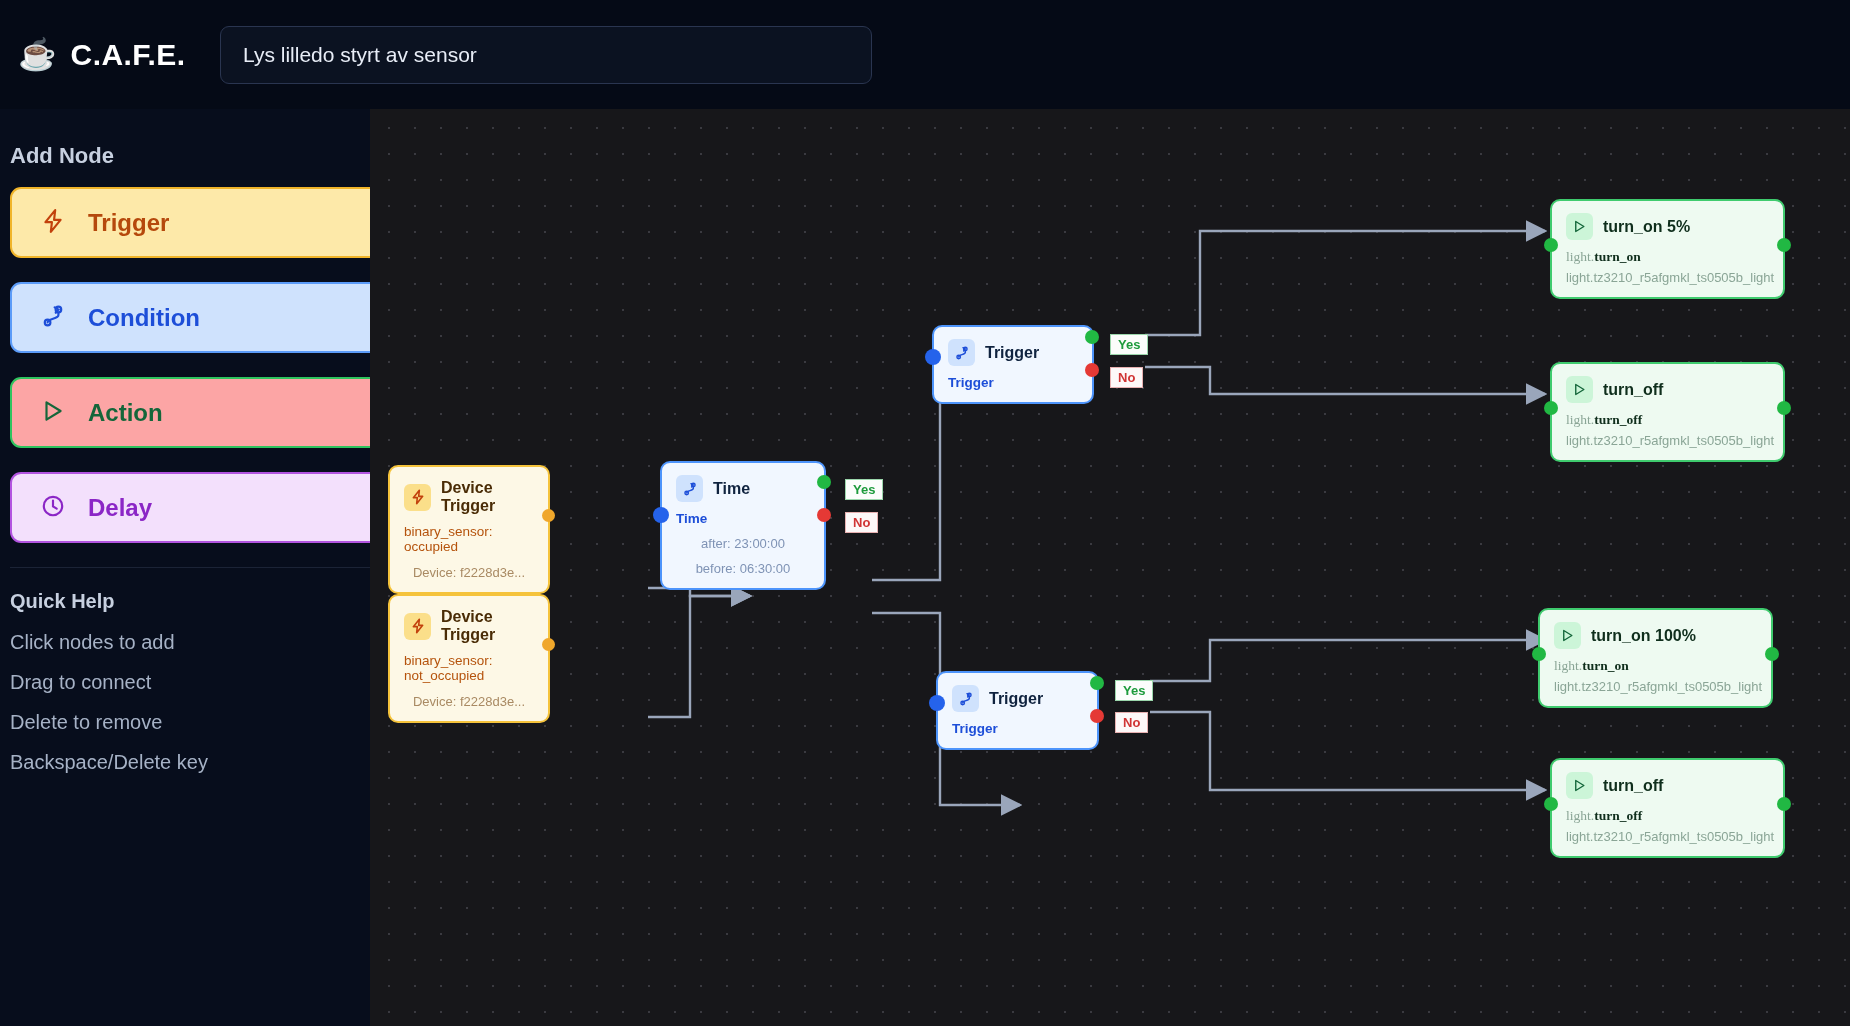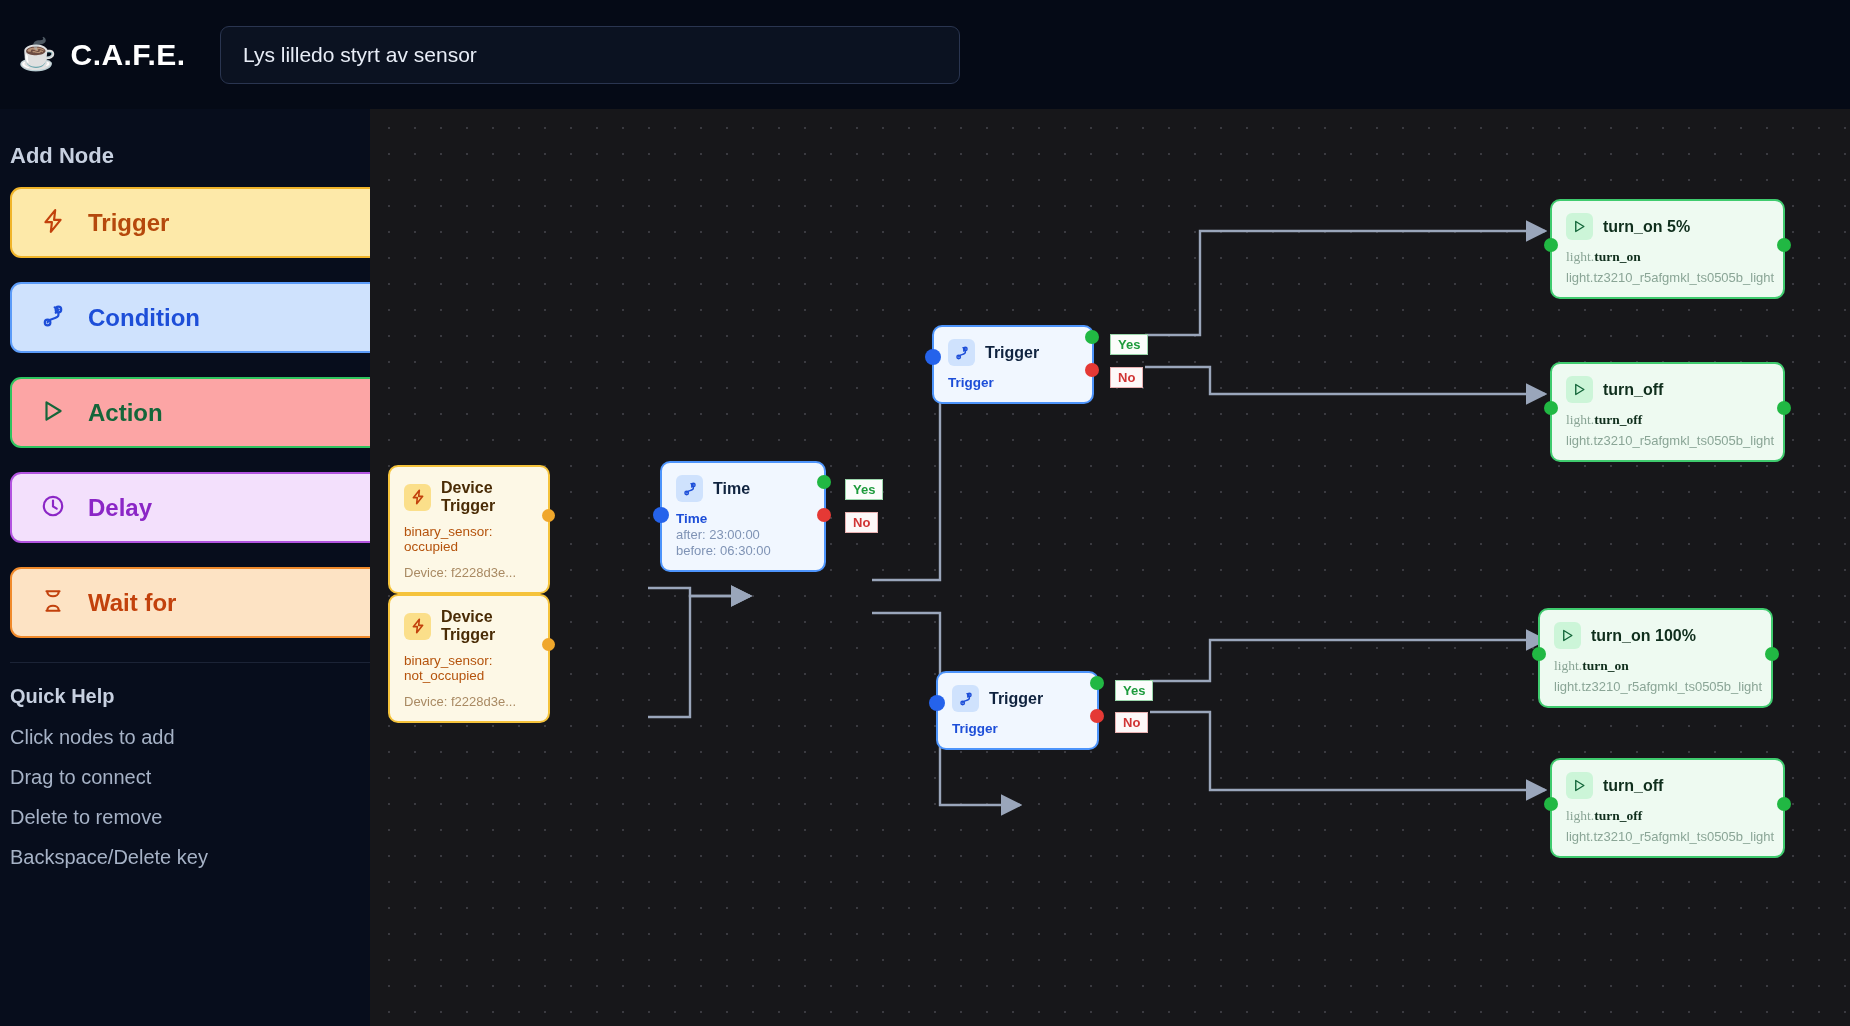--- a/index.html
+++ b/index.html
@@ -16,21 +16,21 @@
     position: absolute; top: 0; left: 0; width: 1850px; height: 109px;
     background: #050a16; display: flex; align-items: center;
     padding-left: 12px; gap: 0;
   }
   .brand { display: flex; align-items: center; gap: 14px; width: 196px; padding-left: 6px;}
   .brand-icon { font-size: 31px; line-height: 1; }
   .brand-title {
     font-size: 30px; font-weight: bold; color: #ffffff; letter-spacing: .4px;
   }
   .title-input {
-    width: 740px; height: 58px; margin-left: 12px;
+    width: 652px; height: 58px; margin-left: 12px;
     background: #0b1221; border: 1px solid #2a3550; border-radius: 9px;
     color: #e8edf7; font-size: 21px; font-family: "Liberation Sans", sans-serif;
     padding: 0 22px; outline: none;
   }
 
   
   .sidebar {
     position: absolute; top: 109px; left: 0; width: 442px; height: 917px;
     background: #070d1c; border-right: 1px solid #1b2336;
     padding: 26px 22px 0 10px;
@@ -75,33 +75,33 @@
 
   
   .node { position: absolute; border-radius: 10px; border: 2px solid; }
   .node-head { display: flex; align-items: center; gap: 10px; }
   .node-icon-box {
     width: 27px; height: 27px; border-radius: 6px;
     display: flex; align-items: center; justify-content: center; flex: 0 0 auto;
   }
   .node-title { font-size: 16px; font-weight: bold; }
   .node-sub { font-size: 13.5px; }
-  .node-sub2 { font-size: 13px; }
+  .node-sub2 { font-size: 13px; text-align: center; }
 
   .n-trigger { background: #fdf8e6; border-color: #f5c33b; padding: 12px 14px; }
   .n-trigger .node-icon-box { background: #fbdf8a; }
   .n-trigger .node-title { color: #4a2c06; }
   .n-trigger .node-sub { color: #b5530c; margin-top: 9px; }
   .n-trigger .node-sub2 { color: #a98a63; margin-top: 11px; }
 
   .n-condition { background: #f1f7ff; border-color: #4d94fb; padding: 12px 14px; }
   .n-condition .node-icon-box { background: #cfe2fd; }
   .n-condition .node-title { color: #10233f; }
   .n-condition .node-sub { color: #1d4ed8; font-weight: bold; margin-top: 9px; }
-  .n-condition .node-sub2 { color: #7f93b5; margin-top: 1px; }
+  .n-condition .node-sub2 { color: #7f93b5; margin-top: 10px; }
 
   .n-action { background: #eefaf1; border-color: #3fcb6e; padding: 12px 14px; }
   .n-action .node-icon-box { background: #ccf5d8; }
   .n-action .node-title { color: #0f2e1c; }
   .n-action .node-sub { color: #8aa596; margin-top: 9px; font-family: Liberation Serif, serif; }
   .n-action .node-sub2 { color: #8aa596; margin-top: 5px; }
   .n-action .node-sub b { color: #0f2e1c; }
 
   
   .port { position: absolute; border-radius: 50%; }
@@ -167,31 +167,20 @@
     <div class="node-btn btn-delay">
       <span>
         <svg width="26" height="28" viewBox="0 0 24 24" fill="none" stroke="#8b26c6" stroke-width="2" stroke-linecap="round">
           <circle cx="12" cy="12" r="8.5"></circle>
           <path d="M12 7 v5.3 l3.4 2.1"></path>
         </svg>
       </span>
       <span class="btn-label">Delay</span>
     </div>
 
-    <div class="node-btn btn-wait">
-      <span>
-        <svg width="26" height="28" viewBox="0 0 24 24" fill="none" stroke="#c2410c" stroke-width="2" stroke-linejoin="round" stroke-linecap="round">
-          <path d="M6 3 h12"></path>
-            <path d="M6 21 h12"></path>
-          <path d="M6.8 3.6 C6.8 9 17.2 9 17.2 3.6"></path>
-          <path d="M6.8 20.4 C6.8 15 17.2 15 17.2 20.4"></path>
-        </svg>
-      </span>
-      <span class="btn-label">Wait for</span>
-    </div>
 
     <div class="divider"></div>
 
     <div class="help-title">Quick Help</div>
     <div class="help-item">Click nodes to add</div>
     <div class="help-item">Drag to connect</div>
     <div class="help-item">Delete to remove</div>
     <div class="help-item">Backspace/Delete key</div>
   </div>
 

